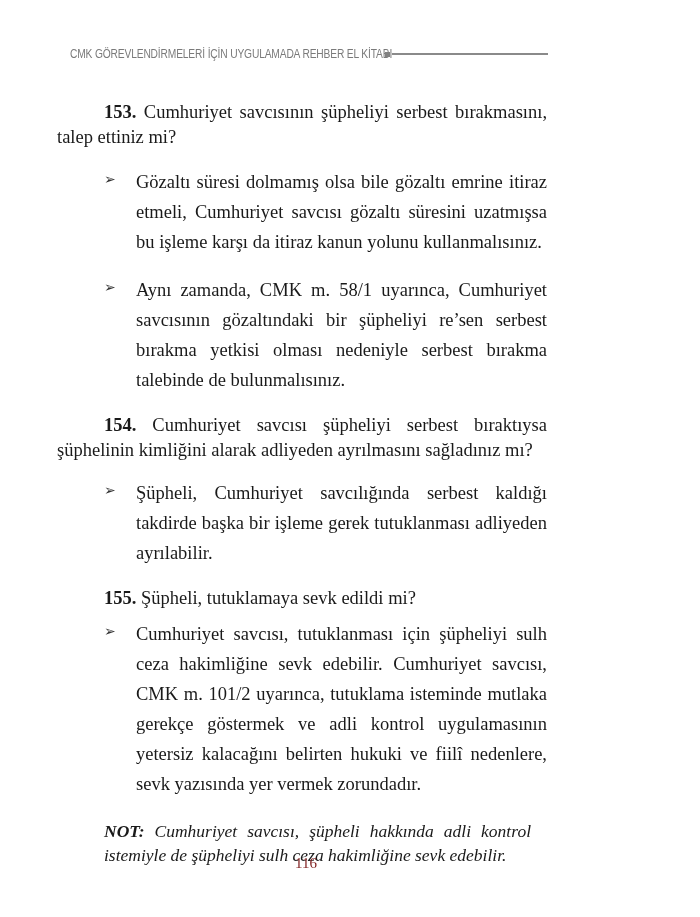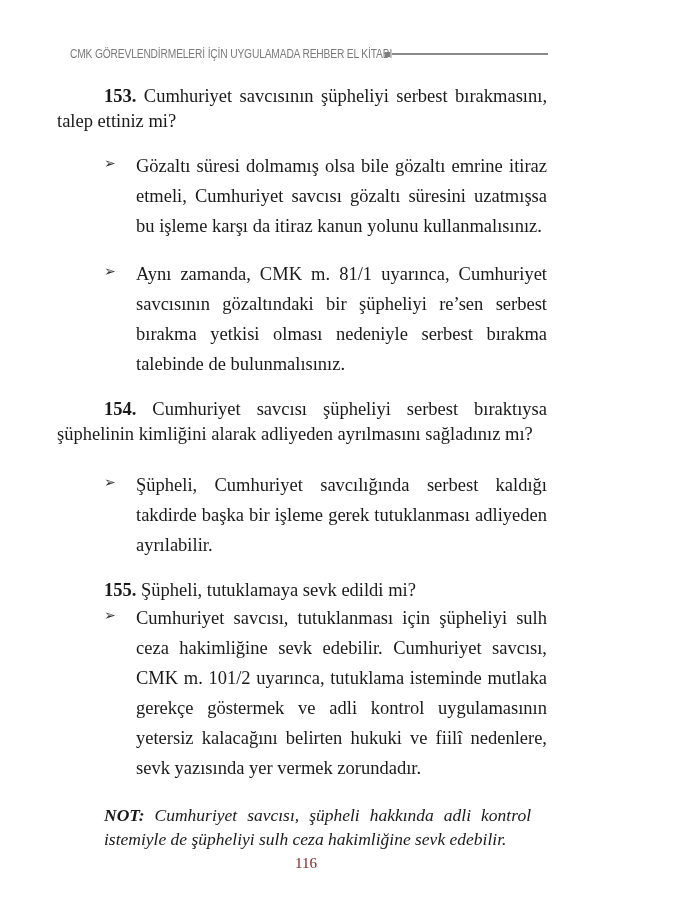--- a/index.html
+++ b/index.html
@@ -11,23 +11,23 @@
                     color: #7a7a7a; letter-spacing: -0.2px; white-space: nowrap;
                     transform: scaleX(0.82); transform-origin: left center; display: inline-block; }
     .header-rule-wrap { position: absolute; left: 315px; right: 0; top: 0; height: 20px;
                         display: flex; align-items: center; }
     .header-square { width: 5px; height: 5px; background: #808080; margin-right: 2px; flex: none; }
     .header-line { flex: 1; height: 1.5px; background: #8a8a8a; }
 
     .content { position: absolute; left: 57px; top: 84px; width: 490px; }
     .question { font-size: 18.5px; line-height: 24.5px; text-align: justify; margin: 0; text-indent: 47px; }
     .question b { font-weight: bold; }
-    .q153 { margin-bottom: 18px; }
-    .q154 { margin-top: 18px; margin-bottom: 24px; }
-    .q155 { margin-top: 18px; margin-bottom: 0; text-indent: 47px; }
+    .q153 { margin-bottom: 18px; margin-top: 16px; }
+    .q154 { margin-top: 18px; margin-bottom: 16px; }
+    .q155 { margin-top: 18px; margin-bottom: 8px; text-indent: 47px; }
 
     .bullet { display: flex; margin: 0 0 0 47px; }
     .bullet + .bullet { margin-top: 18px; }
     .arrow { width: 32px; flex: none; font-family: "DejaVu Sans", sans-serif; font-size: 14px;
              line-height: 24.5px; color: #333; padding-top: 0px; }
     .bullet-text { font-size: 18.5px; line-height: 30px; text-align: justify; flex: 1; }
 
     .note { margin: 20px 16px 0 47px; font-size: 17.5px; line-height: 24px; font-style: italic;
             text-align: justify; }
     .note b { font-weight: bold; }
@@ -49,21 +49,21 @@
 <div class="content">
 
   <p class="question q153"><b>153.</b> <span>Cumhuriyet savcısının şüpheliyi serbest bırakmasını, talep ettiniz mi?</span></p>
 
   <div class="bullet">
     <span class="arrow">➢</span>
     <span class="bullet-text">Gözaltı süresi dolmamış olsa bile gözaltı emrine itiraz etmeli, Cumhuriyet savcısı gözaltı süresini uzatmışsa bu işleme karşı da itiraz kanun yolunu kullanmalısınız.</span>
   </div>
   <div class="bullet">
     <span class="arrow">➢</span>
-    <span class="bullet-text">Aynı zamanda, CMK m. 81/1 uyarınca, Cumhuriyet savcısının gözaltındaki bir şüpheliyi re’sen serbest bırakma yetkisi olması nedeniyle serbest bırakma talebinde de bulunmalısınız.</span>
+    <span class="bullet-text">Aynı zamanda, CMK m. 58/1 uyarınca, Cumhuriyet savcısının gözaltındaki bir şüpheliyi re’sen serbest bırakma yetkisi olması nedeniyle serbest bırakma talebinde de bulunmalısınız.</span>
   </div>
 
   <p class="question q154"><b>154.</b> <span>Cumhuriyet savcısı şüpheliyi serbest bıraktıysa şüphelinin kimliğini alarak adliyeden ayrılmasını sağladınız mı?</span></p>
 
   <div class="bullet">
     <span class="arrow">➢</span>
     <span class="bullet-text">Şüpheli, Cumhuriyet savcılığında serbest kaldığı takdirde başka bir işleme gerek tutuklanması adliyeden ayrılabilir.</span>
   </div>
 
   <p class="question q155"><b>155.</b> <span>Şüpheli, tutuklamaya sevk edildi mi?</span></p>

